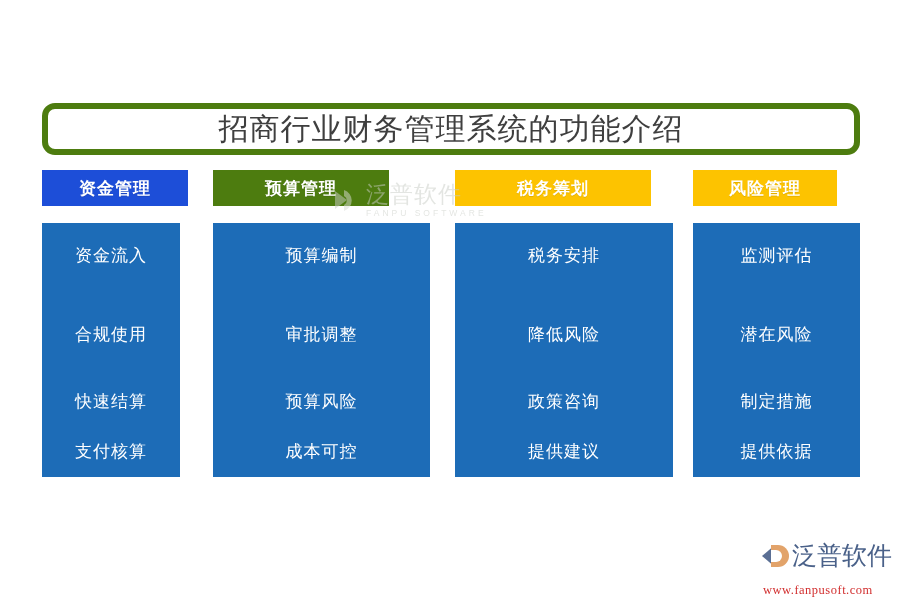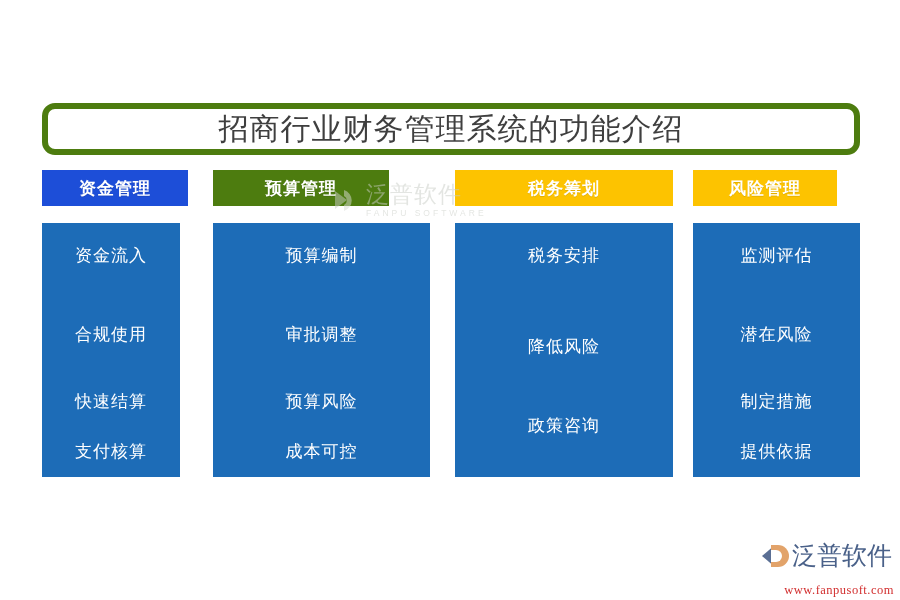--- a/index.html
+++ b/index.html
@@ -182,21 +182,20 @@
     white-space: nowrap;
   }
   .logo-url {
     font-size: 12.5px;
     color: #d22f2f;
     font-family: "Liberation Serif", serif;
     letter-spacing: 0.5px;
     margin-top: 14px;
     margin-left: 1px;
     white-space: nowrap;
-    text-align: right;
   }
 </style>
 </head>
 <body>
 
 <div class="canvas">
 
   <div class="title-box">
     <div class="title-text">招商行业财务管理系统的功能介绍</div>
   </div>
@@ -214,24 +213,24 @@
   <div class="col-header" style="left:213px; top:170px; width:176px; background:#4d7c0f;">
     <span>预算管理</span>
   </div>
   <div class="col-body" style="left:213px; width:217px;">
     <div class="col-item i0">预算编制</div>
     <div class="col-item i1">审批调整</div>
     <div class="col-item i2">预算风险</div>
     <div class="col-item i3">成本可控</div>
   </div>
 
-  <div class="col-header" style="left:455px; top:170px; width:218px; background:#fdc300;">
+  <div class="col-header" style="left:455px; top:170px; width:196px; background:#fdc300;">
     <span>税务筹划</span>
   </div>
-  <div class="col-body" style="left:455px; width:218px;gap:12px;">
+  <div class="col-body" style="left:455px; width:218px;">
     <div class="col-item i0">税务安排</div>
     <div class="col-item i1">降低风险</div>
     <div class="col-item i2">政策咨询</div>
     <div class="col-item i3">提供建议</div>
   </div>
 
   <div class="col-header" style="left:693px; top:170px; width:144px; background:#fdc300;">
     <span>风险管理</span>
   </div>
   <div class="col-body" style="left:693px; width:167px;">

